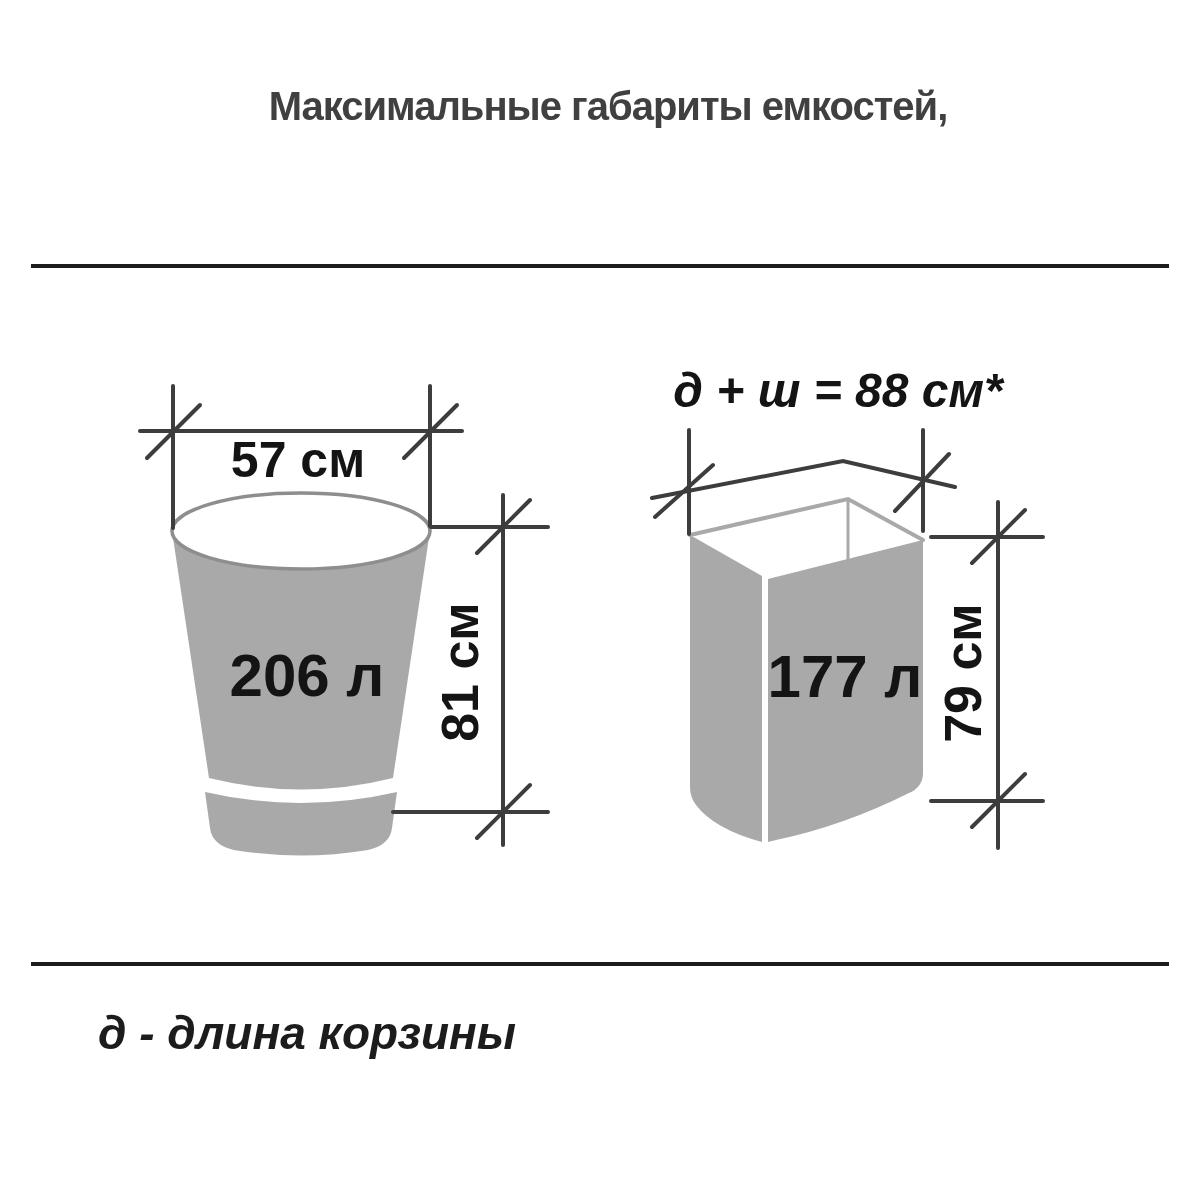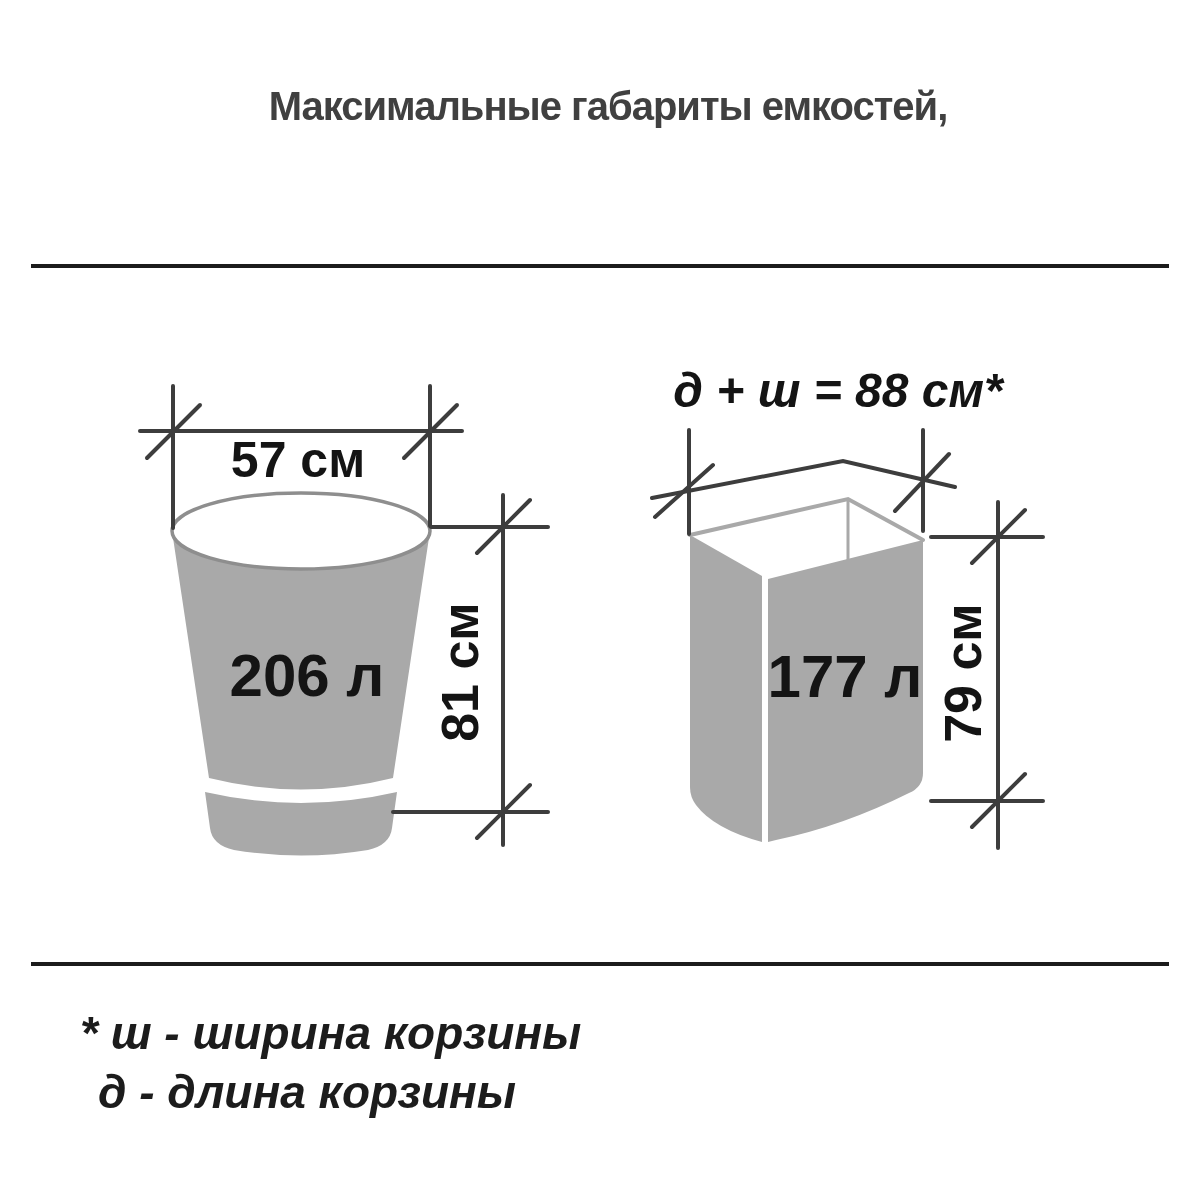--- a/index.html
+++ b/index.html
@@ -93,17 +93,16 @@
         <line class="dim" x1="931" y1="801" x2="1043" y2="801"></line>
         <line class="dim" x1="998" y1="502" x2="998" y2="848"></line>
         <line class="dim" x1="972" y1="563" x2="1025" y2="510"></line>
         <line class="dim" x1="972" y1="827" x2="1025" y2="774"></line>
         <text class="dimtext-v" x="981" y="673" transform="rotate(-90 981 673)">79 см</text>
       </g>
     </g>
   </svg>
 
   <div class="footnote">
-    <div>* ш - ширина корзины</div>
     <div class="line2">д - длина корзины</div>
   </div>
 
 </div>
 
 </body></html>

